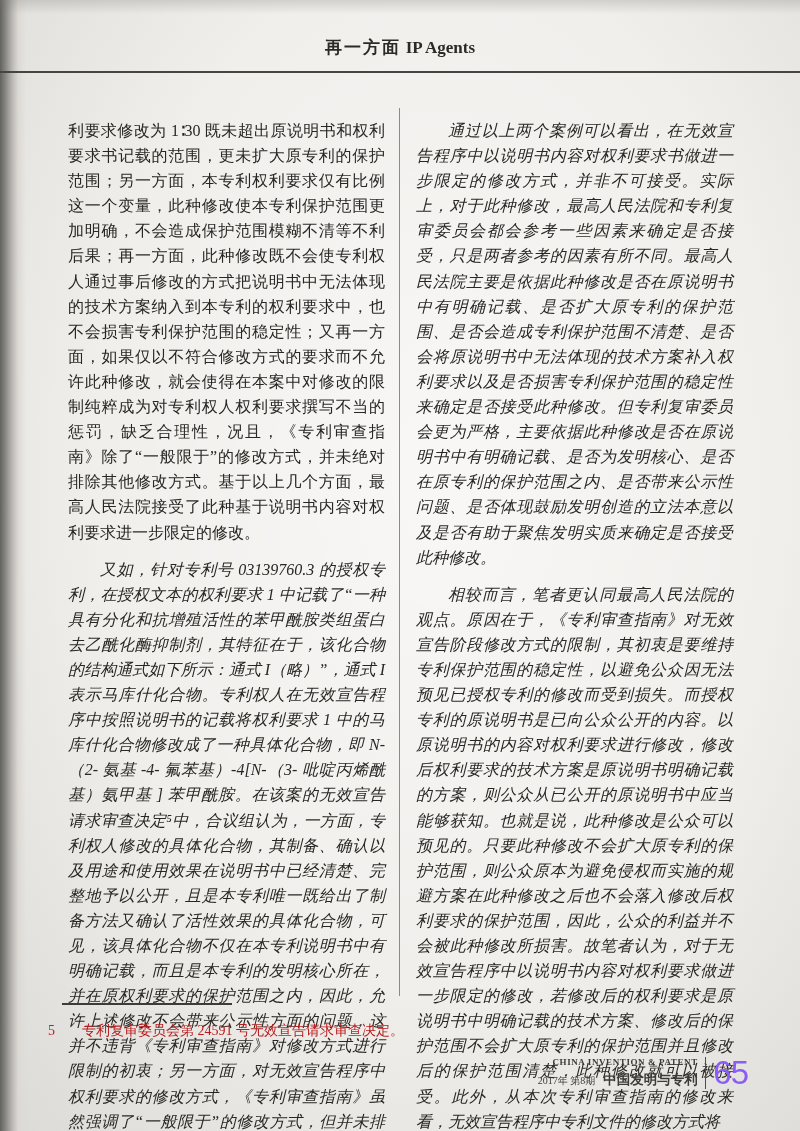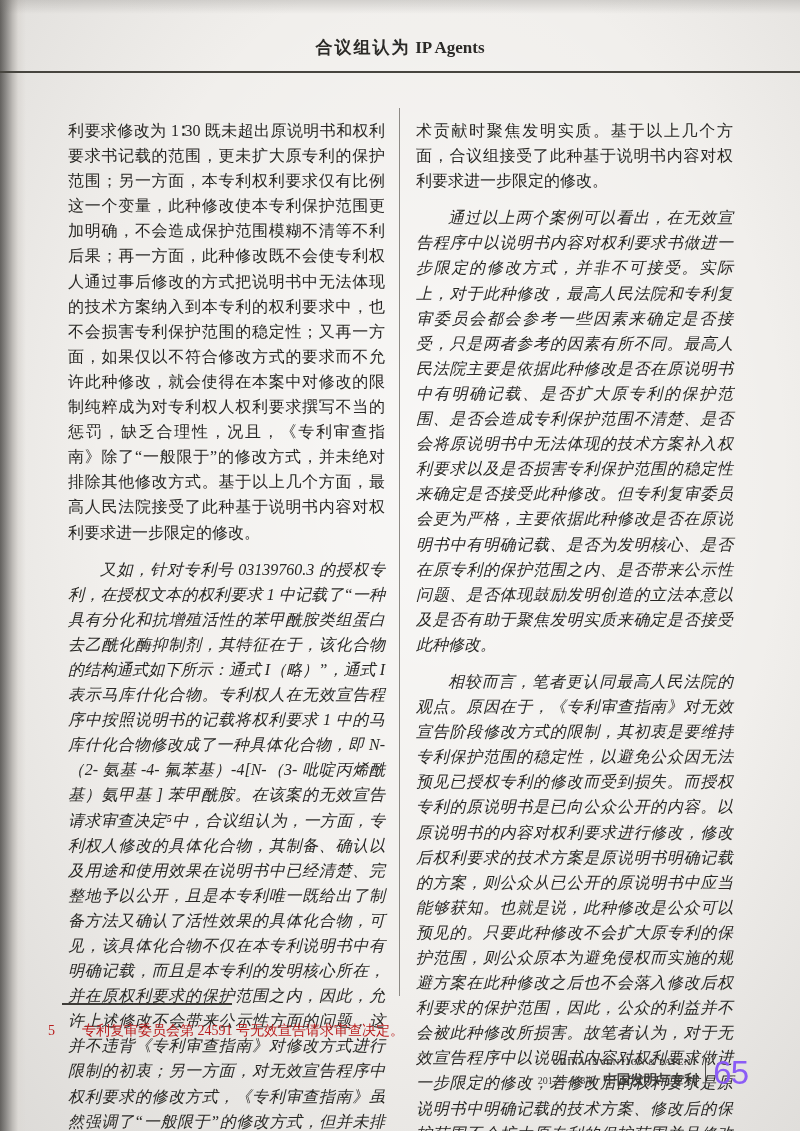--- a/index.html
+++ b/index.html
@@ -88,34 +88,33 @@
   }
 </style>
 </head>
 <body>
 
 <div class="scan-vignette"></div>
 <div class="scan-edge"></div>
 <div class="scan-top"></div>
 
 <div class="page-header">
-  <span class="zh">合议组认为</span>
+  <span class="zh">再一方面</span>
   <span class="en">IP Agents</span>
 </div>
 <div class="header-rule"></div>
 
 <div class="col col-left">
   <p>利要求修改为 1∶30 既未超出原说明书和权利要求书记载的范围，更未扩大原专利的保护范围；另一方面，本专利权利要求仅有比例这一个变量，此种修改使本专利保护范围更加明确，不会造成保护范围模糊不清等不利后果；再一方面，此种修改既不会使专利权人通过事后修改的方式把说明书中无法体现的技术方案纳入到本专利的权利要求中，也不会损害专利保护范围的稳定性；又再一方面，如果仅以不符合修改方式的要求而不允许此种修改，就会使得在本案中对修改的限制纯粹成为对专利权人权利要求撰写不当的惩罚，缺乏合理性，况且，《专利审查指南》除了“一般限于”的修改方式，并未绝对排除其他修改方式。基于以上几个方面，最高人民法院接受了此种基于说明书内容对权利要求进一步限定的修改。</p>
   <p class="indent">又如，针对专利号 03139760.3 的授权专利，在授权文本的权利要求 1 中记载了“一种具有分化和抗增殖活性的苯甲酰胺类组蛋白去乙酰化酶抑制剂，其特征在于，该化合物的结构通式如下所示：通式 I（略）”，通式 I 表示马库什化合物。专利权人在无效宣告程序中按照说明书的记载将权利要求 1 中的马库什化合物修改成了一种具体化合物，即 N-（2- 氨基 -4- 氟苯基）-4[N-（3- 吡啶丙烯酰基）氨甲基 ] 苯甲酰胺。在该案的无效宣告请求审查决定⁵中，合议组认为，一方面，专利权人修改的具体化合物，其制备、确认以及用途和使用效果在说明书中已经清楚、完整地予以公开，且是本专利唯一既给出了制备方法又确认了活性效果的具体化合物，可见，该具体化合物不仅在本专利说明书中有明确记载，而且是本专利的发明核心所在，并在原权利要求的保护范围之内，因此，允许上述修改不会带来公示性方面的问题，这并不违背《专利审查指南》对修改方式进行限制的初衷；另一方面，对无效宣告程序中权利要求的修改方式，《专利审查指南》虽然强调了“一般限于”的修改方式，但并未排除存在其他修改方式的可能性；再一方面，如果允许此种修改，则能够更充分体现专利制度鼓励发明创造的立法本意，并有助于专利确权程序在评判专利的技</p>
 </div>
 
 <div class="column-divider"></div>
 
 <div class="col col-right">
-  <p>术贡献时聚焦发明实质。基于以上几个方面，合议组接受了此种基于说明书内容对权利要求进一步限定的修改。</p>
   <p class="indent">通过以上两个案例可以看出，在无效宣告程序中以说明书内容对权利要求书做进一步限定的修改方式，并非不可接受。实际上，对于此种修改，最高人民法院和专利复审委员会都会参考一些因素来确定是否接受，只是两者参考的因素有所不同。最高人民法院主要是依据此种修改是否在原说明书中有明确记载、是否扩大原专利的保护范围、是否会造成专利保护范围不清楚、是否会将原说明书中无法体现的技术方案补入权利要求以及是否损害专利保护范围的稳定性来确定是否接受此种修改。但专利复审委员会更为严格，主要依据此种修改是否在原说明书中有明确记载、是否为发明核心、是否在原专利的保护范围之内、是否带来公示性问题、是否体现鼓励发明创造的立法本意以及是否有助于聚焦发明实质来确定是否接受此种修改。</p>
   <p class="indent">相较而言，笔者更认同最高人民法院的观点。原因在于，《专利审查指南》对无效宣告阶段修改方式的限制，其初衷是要维持专利保护范围的稳定性，以避免公众因无法预见已授权专利的修改而受到损失。而授权专利的原说明书是已向公众公开的内容。以原说明书的内容对权利要求进行修改，修改后权利要求的技术方案是原说明书明确记载的方案，则公众从已公开的原说明书中应当能够获知。也就是说，此种修改是公众可以预见的。只要此种修改不会扩大原专利的保护范围，则公众原本为避免侵权而实施的规避方案在此种修改之后也不会落入修改后权利要求的保护范围，因此，公众的利益并不会被此种修改所损害。故笔者认为，对于无效宣告程序中以说明书内容对权利要求做进一步限定的修改，若修改后的权利要求是原说明书中明确记载的技术方案、修改后的保护范围不会扩大原专利的保护范围并且修改后的保护范围清楚，此种修改就可以被接受。此外，从本次专利审查指南的修改来看，无效宣告程序中专利文件的修改方式将</p>
 </div>
 
 <div class="footnote-rule"></div>
 <div class="footnote">
   <span class="marker">5</span><span>专利复审委员会第 24591 号无效宣告请求审查决定。</span>
 </div>
 
 <div class="page-footer">

